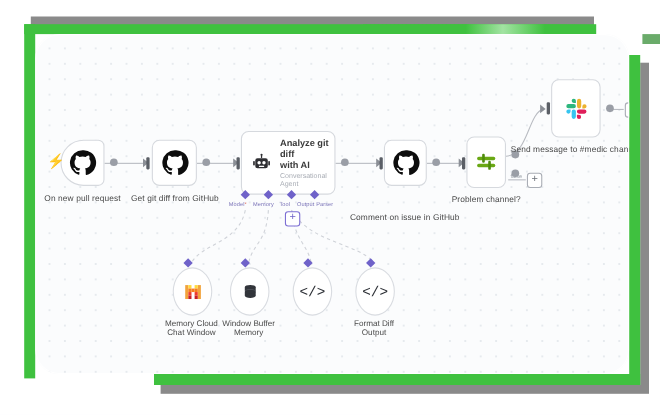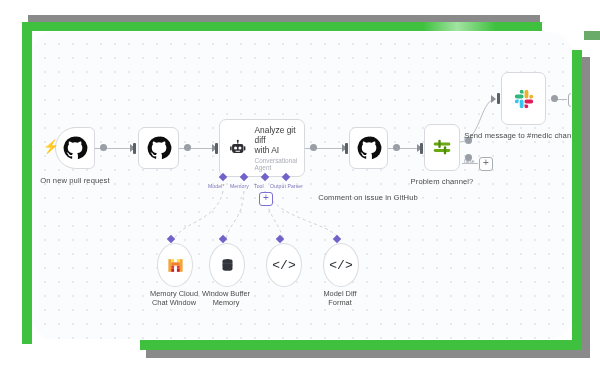--- a/index.html
+++ b/index.html
@@ -88,21 +88,21 @@
     position:absolute;width:90px;left:50%;transform:translateX(-50%);
     text-align:center;font-size:7.4px;line-height:9.2px;color:#4a4a4a;
   }
 
   
   .bolt{position:absolute;color:#f24e1e;font-size:13px;line-height:13px;}
 
   .gh{width:26px;height:26px;}
   .robot{width:24px;height:24px;}
 
-  .agent-title{font-size:8.4px;line-height:10px;color:#3a3a3a;font-weight:normal;}
+  .agent-title{font-size:8.4px;line-height:10px;color:#3a3a3a;font-weight:bold;}
   .agent-sub{font-size:6.4px;color:#a9adb5;margin-top:2px;}
 
   .truefalse{position:absolute;font-size:5px;color:#9aa0a8;}
 </style>
 </head>
 <body>
 
 <div id="frame-wrap">
   <div class="gray-bar" id="gray-top"></div>
   <div class="gray-bar" id="gray-right"></div>
@@ -153,20 +153,21 @@
   </div>
   <div class="node-label" style="left:43px;top:145px;">On new pull request</div>
 
   <div class="in-bar" style="left:101px;top:112px;"></div>
   <div class="node" style="left:106px;top:96px;width:41px;height:42px;">
     <svg class="gh" viewBox="0 0 24 24">
       <path fill="#0d0d0d" d="M12 1.5a10.5 10.5 0 0 0-3.32 20.47c.53.1.72-.23.72-.5v-1.8c-2.92.63-3.54-1.25-3.54-1.25-.48-1.2-1.17-1.53-1.17-1.53-.95-.65.07-.64.07-.64 1.06.08 1.61 1.09 1.61 1.09.94 1.6 2.47 1.14 3.07.87.1-.68.37-1.14.67-1.4-2.33-.27-4.78-1.17-4.78-5.2 0-1.15.41-2.09 1.09-2.82-.11-.27-.47-1.34.1-2.8 0 0 .88-.28 2.9 1.08a10 10 0 0 1 5.28 0c2.01-1.36 2.89-1.08 2.89-1.08.57 1.46.21 2.53.1 2.8.68.73 1.09 1.67 1.09 2.82 0 4.04-2.46 4.93-4.8 5.19.38.33.72.97.72 1.96v2.9c0 .28.19.61.73.5A10.5 10.5 0 0 0 12 1.5z"></path>
     </svg>
     <div class="dot" style="right:-13px;top:16px;"></div>
   </div>
+  <div class="node-label" style="left:127px;top:145px;">Get git diff from GitHub</div>
 
   <div class="in-bar" style="left:183px;top:112px;"></div>
   <div class="node wide" style="left:187px;top:88px;width:86px;height:58px;padding-left:8px;">
     <svg class="robot" viewBox="0 0 24 24">
       <rect x="5" y="7" width="14" height="11" rx="2.5" fill="#2e2e32"></rect>
       <circle cx="9.3" cy="12" r="1.9" fill="#ffffff"></circle>
       <circle cx="14.7" cy="12" r="1.9" fill="#ffffff"></circle>
       <rect x="9" y="15.4" width="6" height="1.3" rx="0.6" fill="#ffffff"></rect>
       <rect x="11.3" y="3.4" width="1.4" height="3.2" fill="#2e2e32"></rect>
       <circle cx="12" cy="3" r="1.2" fill="#2e2e32"></circle>
@@ -271,17 +272,17 @@
   <div class="diamond" style="left:245px;top:205px;"></div>
   <div class="bubble" style="left:234px;top:212px;">
     <span style="font-size:13px;color:#2c2f35;font-family:'Liberation Mono',monospace;">&lt;/&gt;</span>
   </div>
 
   <div class="diamond" style="left:302px;top:205px;"></div>
   <div class="bubble" style="left:291px;top:212px;">
     <span style="font-size:13px;color:#2c2f35;font-family:'Liberation Mono',monospace;">&lt;/&gt;</span>
   </div>
   <div class="bubble-label" style="left:308px;top:258px;">
-    <div>Model Diff</div>
-    <div>Format</div>
+    <div>Format Diff</div>
+    <div>Output</div>
   </div>
 
 </div>
 
 </body></html>

